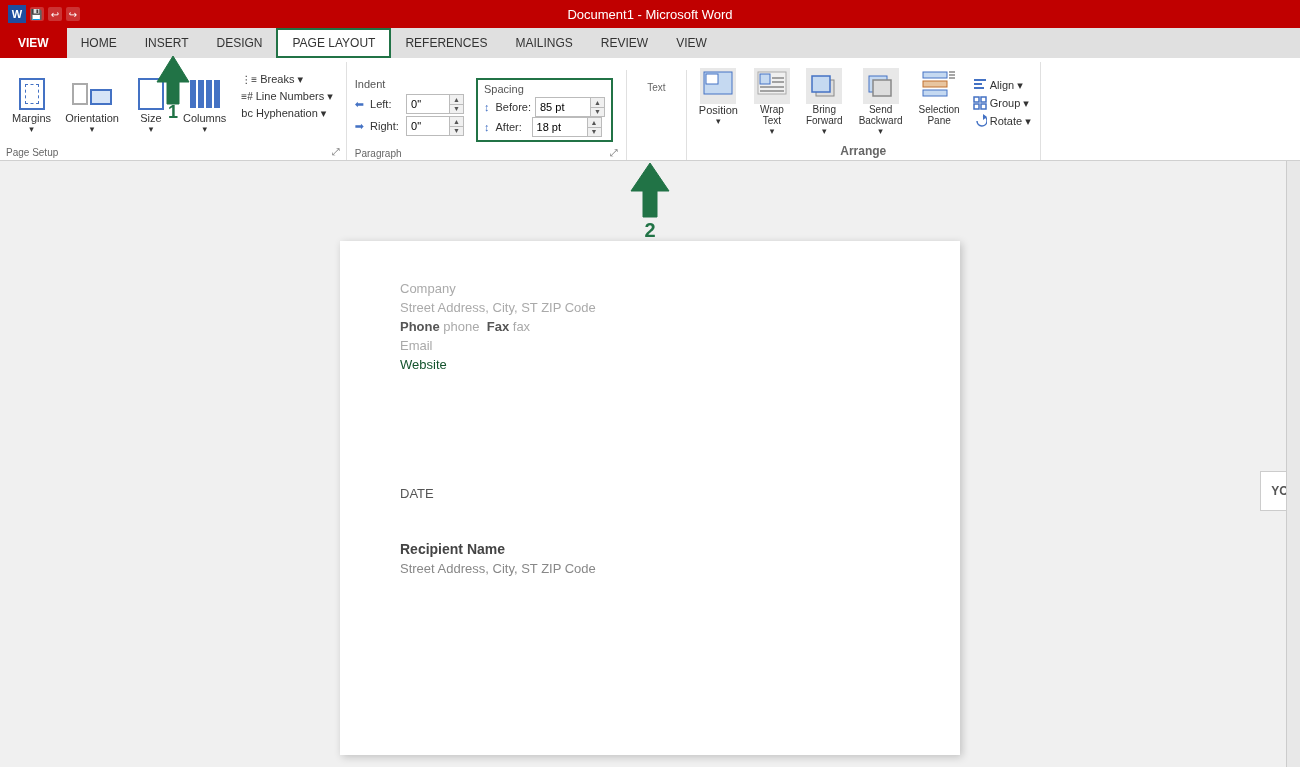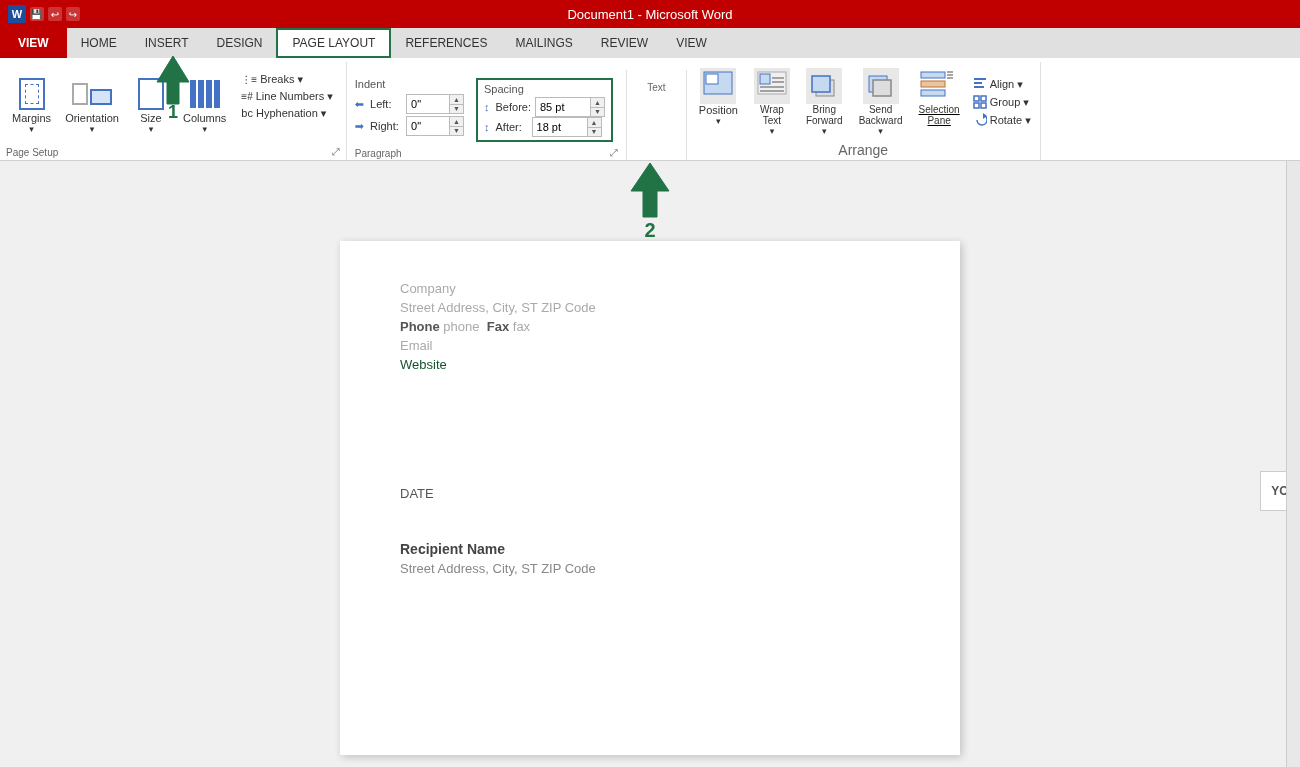--- a/index.html
+++ b/index.html
@@ -305,24 +305,23 @@
       background: #ddd;
       display: flex; align-items: center; justify-content: center;
       font-size: 18px;
       color: #666;
     }
 
     
     .selection-pane-btn {
       display: flex;
       flex-direction: column;
-      align-items: flex-start;
+      align-items: center;
       cursor: pointer;
       padding: 4px 6px;
-      text-decoration: underline;
     }
     .selection-pane-icon {
       width: 36px; height: 36px;
       display: flex; align-items: center; justify-content: center;
     }
 
     .paragraph-footer {
       display: flex;
       justify-content: space-between;
       align-items: center;
@@ -579,21 +578,21 @@
         <div class="btn-small">
           <svg width="14" height="14" viewBox="0 0 14 14">
               <path d="M10 2 A5 5 0 1 1 4 7" fill="none" stroke="#4472c4" stroke-width="1.5"></path>
               <polygon points="10,0 14,3 10,6" fill="#4472c4"></polygon>
             </svg>
           <span>Rotate ▾</span>
         </div>
       </div>
     </div>
     <div class="arrange-footer">
-      <span style="font-size:14px; color:#666;">Arrange</span>
+      <span style="font-size:12px; color:#666;font-weight:bold;">Arrange</span>
     </div>
   </div>
 
 </div>
 
 <div class="doc-area">
 
   <div style="position:absolute; top:0px; left:50%; transform:translateX(-50%); z-index:10; display:flex; flex-direction:column; align-items:center; pointer-events:none;">
     <svg width="50" height="58" viewBox="0 0 50 58">
       <polygon points="25,2 44,30 32,30 32,56 18,56 18,30 6,30" fill="#217346" stroke="#217346" stroke-width="1"></polygon>

